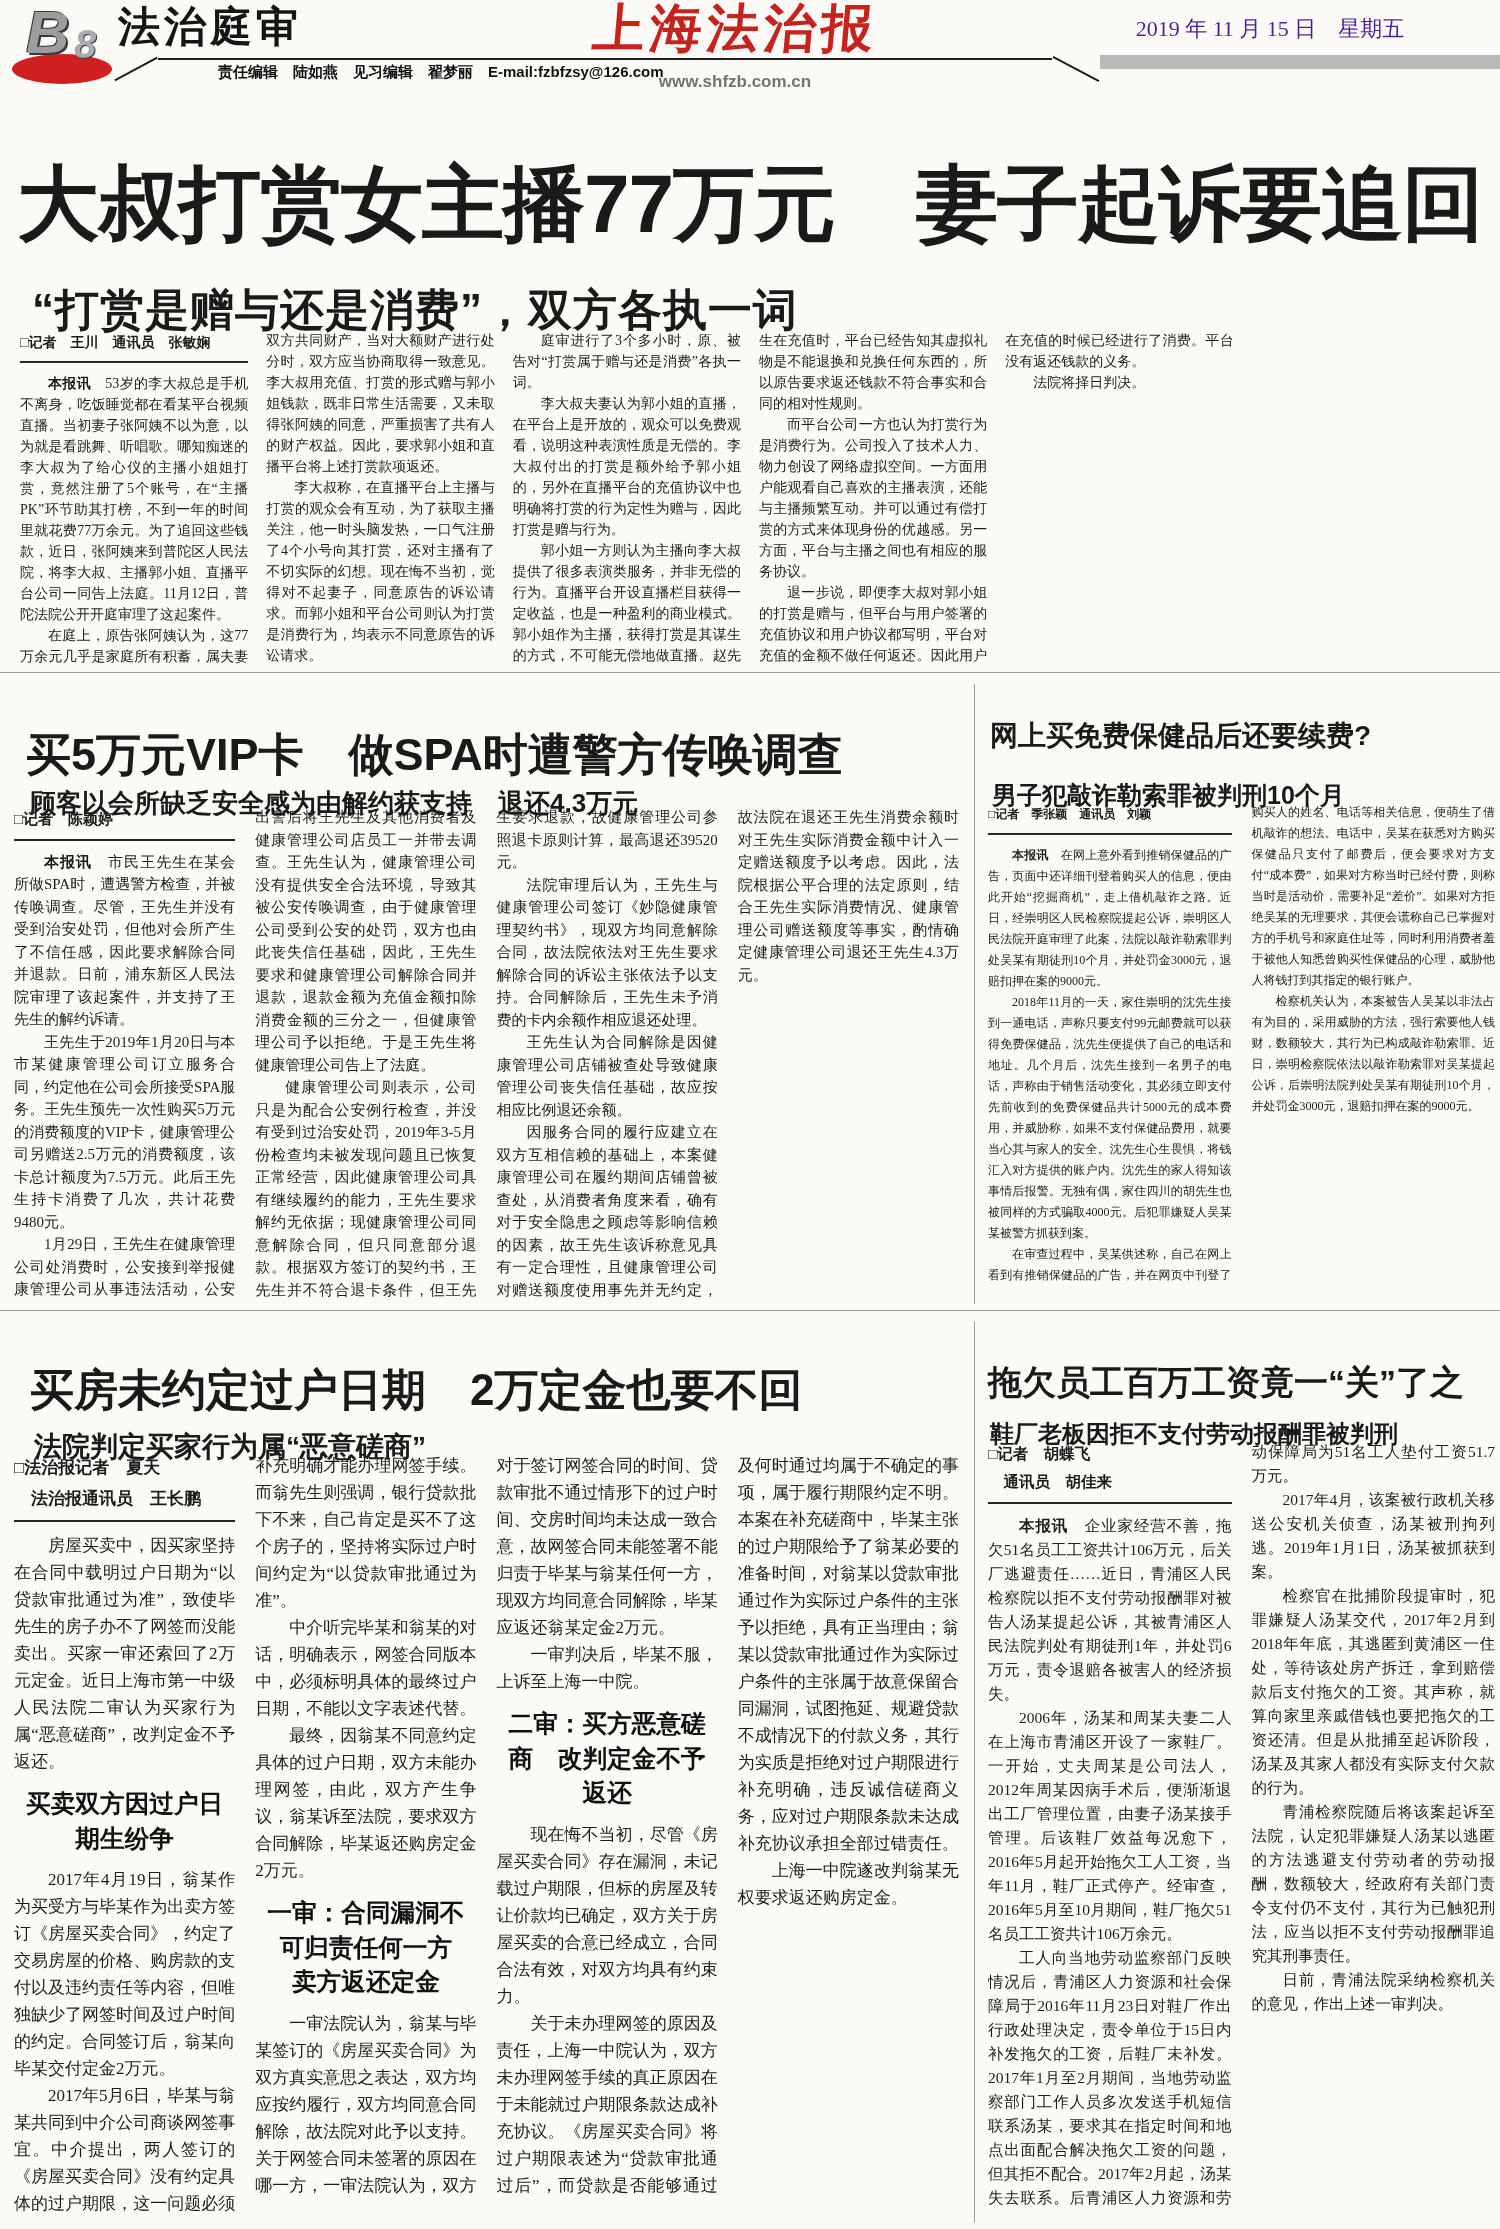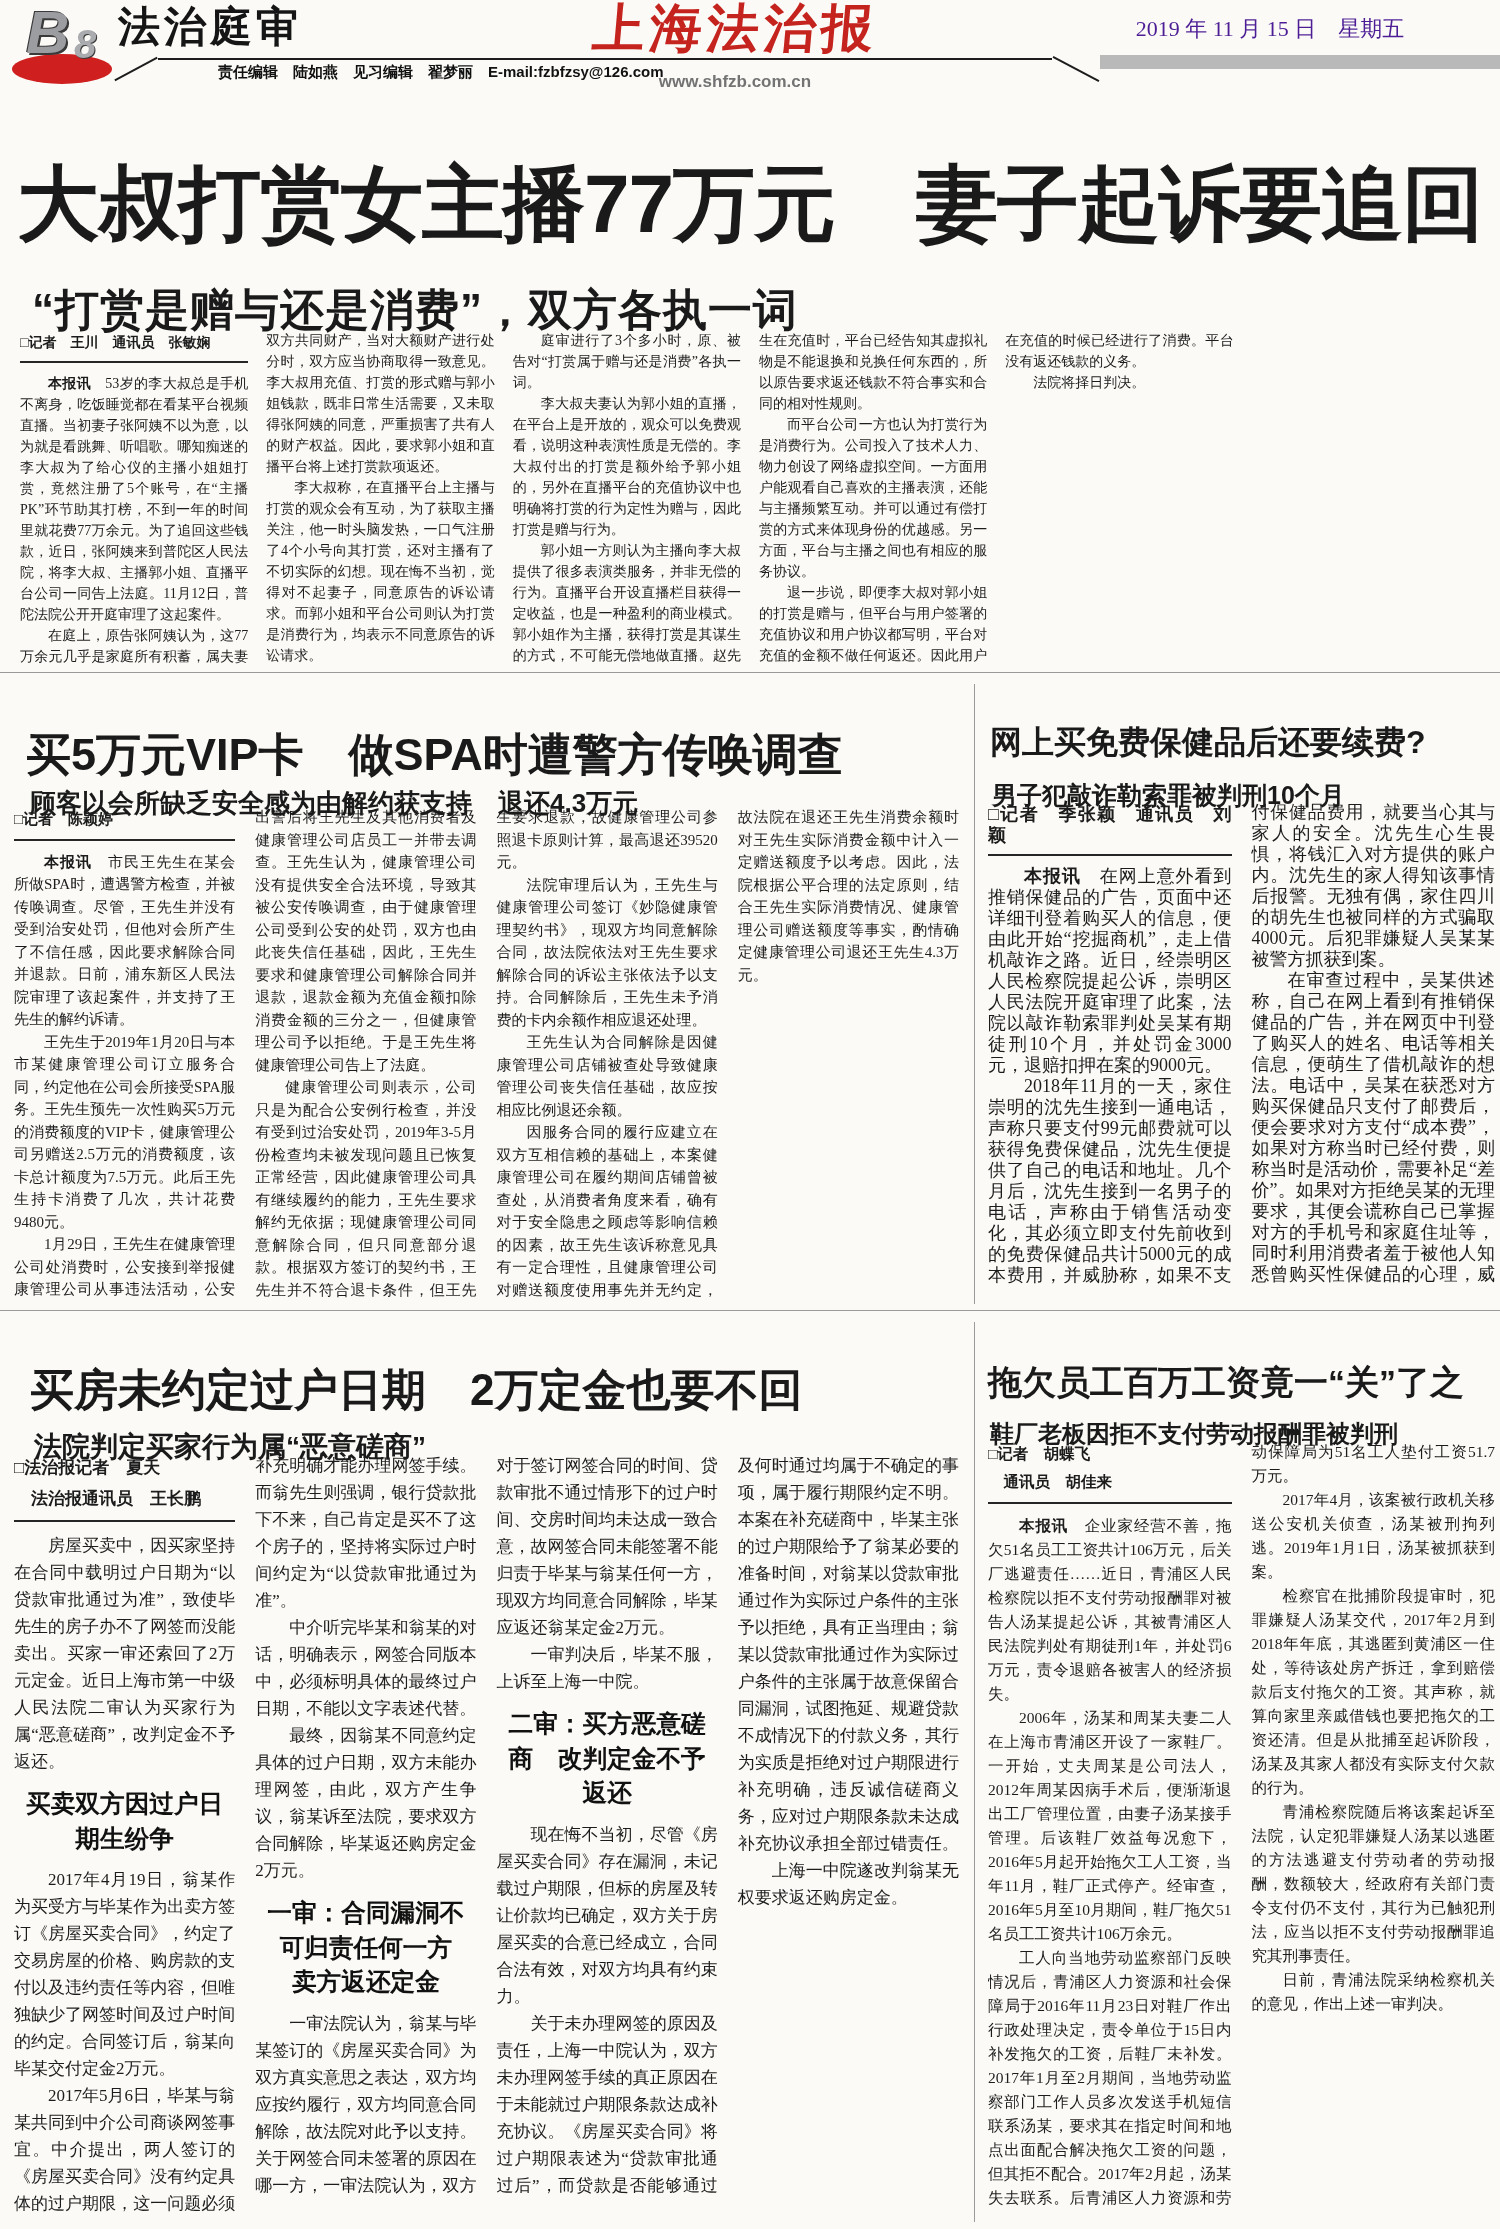--- a/index.html
+++ b/index.html
@@ -26,32 +26,32 @@
   
   .sep{position:absolute;left:0;width:1500px;border-top:1px solid #9a9a9a;}
   .vrule{position:absolute;width:0;border-left:1px solid #9a9a9a;}
 
   
   .hl{position:absolute;font-family:"Liberation Sans","DejaVu Sans",sans-serif;font-weight:900;color:#1a1a1a;}
   .lead-headline{top:102px;left:0;width:1500px;text-align:center;font-size:82px;line-height:1.15;letter-spacing:-1px;}
   .lead-subhead{top:244px;left:32px;font-size:44px;letter-spacing:1px;}
   .spa-headline{top:688px;left:26px;font-size:45px;letter-spacing:0px;}
   .spa-subhead{top:760px;left:30px;font-size:26px;font-weight:700;}
-  .health-headline{top:694px;left:990px;font-size:32px;}
+  .health-headline{top:694px;left:990px;font-size:28px;}
   .health-subhead{top:754px;left:992px;font-size:25px;font-weight:700;}
   .house-headline{top:1324px;left:30px;font-size:44px;}
   .house-subhead{top:1400px;left:34px;font-size:28px;font-weight:700;}
   .shoe-headline{top:1332px;left:988px;font-size:34px;}
   .shoe-subhead{top:1394px;left:990px;font-size:24px;font-weight:700;}
 
   
   .art-body{position:absolute;column-fill:auto;overflow:hidden;text-align:justify;color:#1c1c1c;}
   .lead-body {top:330px;left:20px;width:1460px;height:338px;column-count:6;column-gap:18px;font-size:14px;line-height:21px;}
   .spa-body  {top:806px;left:14px;width:945px;height:496px;column-count:4;column-gap:20px;font-size:15px;line-height:22.5px;}
-  .health-body{top:802px;left:988px;width:507px;height:500px;column-count:2;column-gap:20px;font-size:18px;line-height:21px;}
+  .health-body{top:802px;left:988px;width:507px;height:500px;column-count:2;column-gap:20px;font-size:12px;line-height:21px;}
   .house-body{top:1452px;left:14px;width:945px;height:772px;column-count:4;column-gap:20px;font-size:17px;line-height:27px;}
   .shoe-body {top:1440px;left:988px;width:507px;height:784px;column-count:2;column-gap:20px;font-size:15.5px;line-height:24px;}
 
   .blk-p{margin:0;text-indent:2em;}
   .blk-p b{font-family:"Liberation Sans","DejaVu Sans",sans-serif;}
   .blk-by,.blk-bye{margin:0;text-indent:0;font-family:"Liberation Sans","DejaVu Sans",sans-serif;font-weight:bold;padding:2px 0 2px;}
   .blk-bye{border-bottom:2px solid #262626;padding-bottom:8px;margin-bottom:10px;}
   .blk-h{font-family:"Liberation Sans","DejaVu Sans",sans-serif;font-weight:900;text-align:center;text-indent:0;
          font-size:1.45em;line-height:1.4;margin:0.5em 0 0.4em;color:#111;}
 </style>

